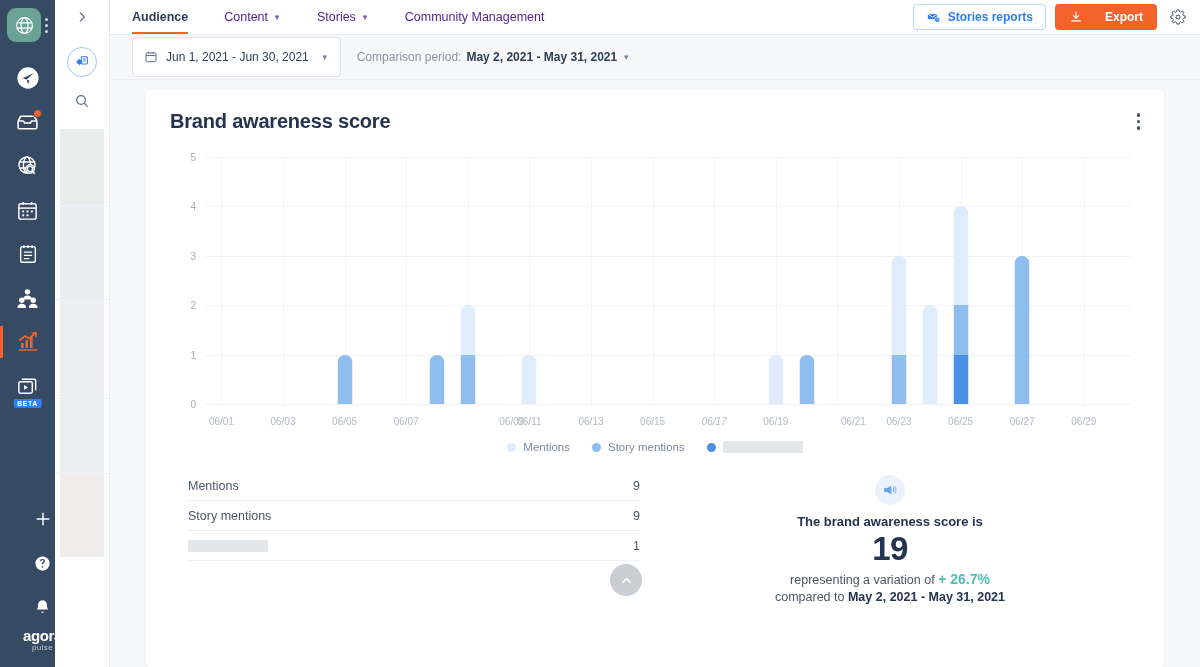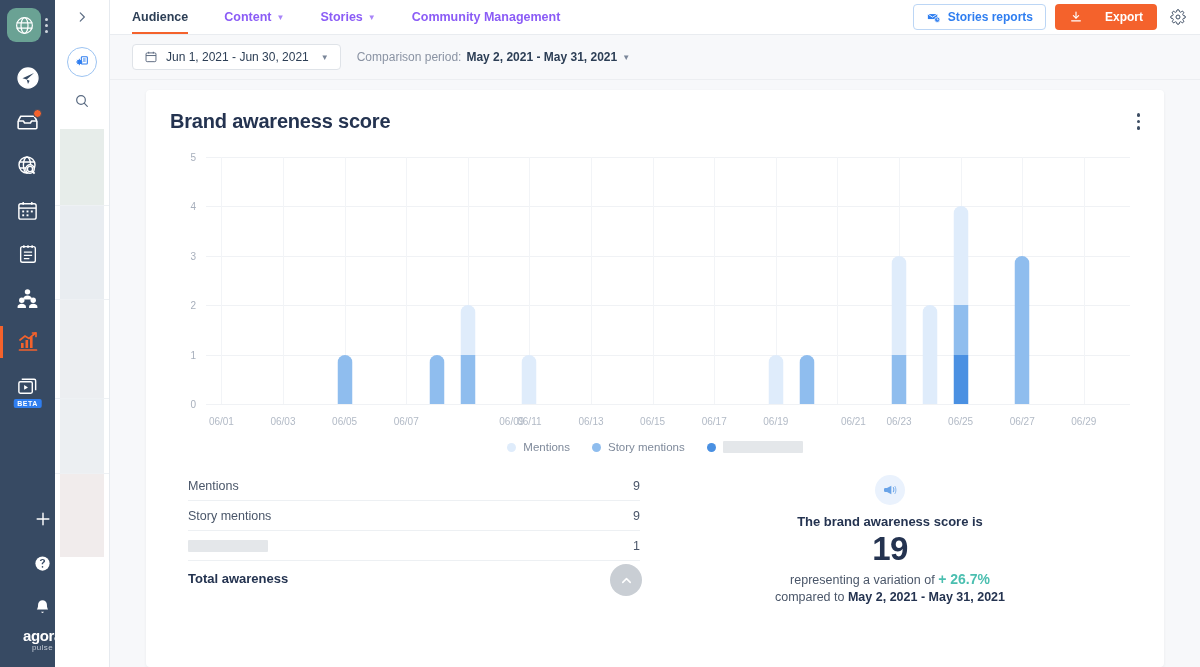--- a/index.html
+++ b/index.html
@@ -69,21 +69,21 @@
   
   .main { flex:1; height:667px; display:flex; flex-direction:column; background:#f7f8fa; position:relative; min-width:0;}
 
   .topbar {
     height:35px; background:#ffffff; display:flex; align-items:stretch;
     border-bottom:1px solid #e9ecf0; padding-left:22px; padding-right:10px;
   }
   .tabs { display:flex; align-items:stretch; gap:0;text-align:right; }
   .tab {
     display:flex; align-items:center; gap:5px; padding:0 18px;
-    font-size:12.5px; color:#8b5cf6; cursor:pointer; position:relative;font-weight:bold;
+    font-size:12.5px; color:#4c1d95; cursor:pointer; position:relative;
   }
   .tab:first-child { padding-left:0; }
   .tab.active { color:#2c3e55; font-weight:bold; }
   .tab.active::after {
     content:""; position:absolute; left:0; right:18px; bottom:0; height:2.5px;
     background:#f4622c;
   }
   .tab .caret { font-size:8px; opacity:.75; }
   .topbar-right { margin-left:auto; display:flex; align-items:center; gap:9px; }
   .btn-outline {
@@ -96,21 +96,21 @@
     border-radius:4px; background:#f4622c; color:#fff;
     font-size:12px; font-weight:bold; cursor:pointer; border:none;
   }
   .gear-btn { padding:0 4px; cursor:pointer; display:flex; align-items:center; }
 
   .filterbar {
     height:45px; background:#f7f8fa; display:flex; align-items:center;
     padding-left:22px; gap:16px; border-bottom:1px solid #eceef1;
   }
   .daterange {
-    display:flex; align-items:center; gap:8px; height:26px; padding:0 11px;
+    display:flex; align-items:center; gap:8px; height:40px; padding:0 11px;
     background:#fff; border:1px solid #dfe3e8; border-radius:4px;
     font-size:12px; color:#2c3e55; cursor:pointer;text-align:center;
   }
   .daterange .caret { font-size:8px; color:#7a8699; margin-left:4px;}
   .cmp { font-size:12px; color:#8a93a3; display:flex; align-items:center; gap:5px; cursor:pointer;}
   .cmp b { color:#2c3e55; font-weight:bold; }
   .cmp .caret { font-size:8px; color:#7a8699; }
 
   .content-scroll { flex:1; overflow:hidden; padding: 10px 36px 0 36px; display:flex; }
   .card {
@@ -442,21 +442,21 @@
               <div class="xtick" style="left: 21.6667%;">06/07</div>
               <div class="gridline-v" style="left: 28.3333%;"></div>
               <div class="xtick" style="left: 28.3333%; margin-left: 44px;">06/09</div>
               <div class="gridline-v" style="left: 35%;"></div>
               <div class="xtick" style="left: 35%;">06/11</div>
               <div class="gridline-v" style="left: 41.6667%;"></div>
               <div class="xtick" style="left: 41.6667%;">06/13</div>
               <div class="gridline-v" style="left: 48.3333%;"></div>
               <div class="xtick" style="left: 48.3333%;">06/15</div>
               <div class="gridline-v" style="left: 55%;"></div>
-              <div class="xtick" style="left: 55%;">06/17</div>
+              <div class="xtick" style="left: 55%; font-style: italic;">06/17</div>
               <div class="gridline-v" style="left: 61.6667%;"></div>
               <div class="xtick" style="left: 61.6667%;">06/19</div>
               <div class="gridline-v" style="left: 68.3333%;"></div>
               <div class="xtick" style="left: 68.3333%; margin-left: 16px;">06/21</div>
               <div class="gridline-v" style="left: 75%;"></div>
               <div class="xtick" style="left: 75%;">06/23</div>
               <div class="gridline-v" style="left: 81.6667%;"></div>
               <div class="xtick" style="left: 81.6667%;">06/25</div>
               <div class="gridline-v" style="left: 88.3333%;"></div>
               <div class="xtick" style="left: 88.3333%;">06/27</div>
@@ -520,24 +520,20 @@
                 <div class="val">9</div>
               </div>
               <div class="trow">
                 <div class="lab">Story mentions</div>
                 <div class="val">9</div>
               </div>
               <div class="trow">
                 <div class="redacted-label"></div>
                 <div class="val">1</div>
               </div>
-              <div class="trow total">
-                <div class="lab">Total awareness</div>
-                <div class="val">19</div>
-              </div>
             </div>
           <div class="summary">
             <div class="scrolltop">
               <svg width="15" height="15" viewBox="0 0 24 24" fill="none" stroke="#fff" stroke-width="2.4" stroke-linecap="round" stroke-linejoin="round">
                   <path d="M6 15l6-6 6 6"></path>
                 </svg>
             </div>
             <div class="megaphone">
               <svg width="16" height="16" viewBox="0 0 24 24" fill="#6aa4e8" stroke="none">
                 <path d="M14 5.5L7.5 9H4.8A1.8 1.8 0 003 10.8v2.4a1.8 1.8 0 001.8 1.8H7.5L14 18.5z"></path>

